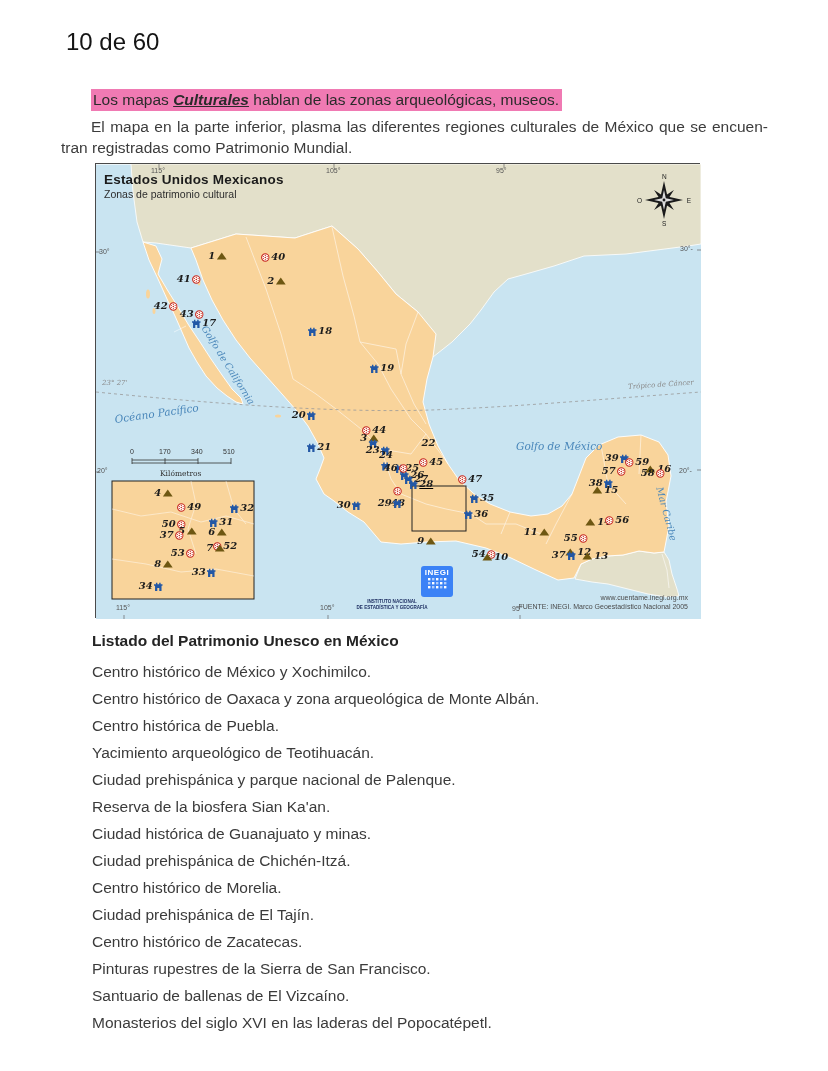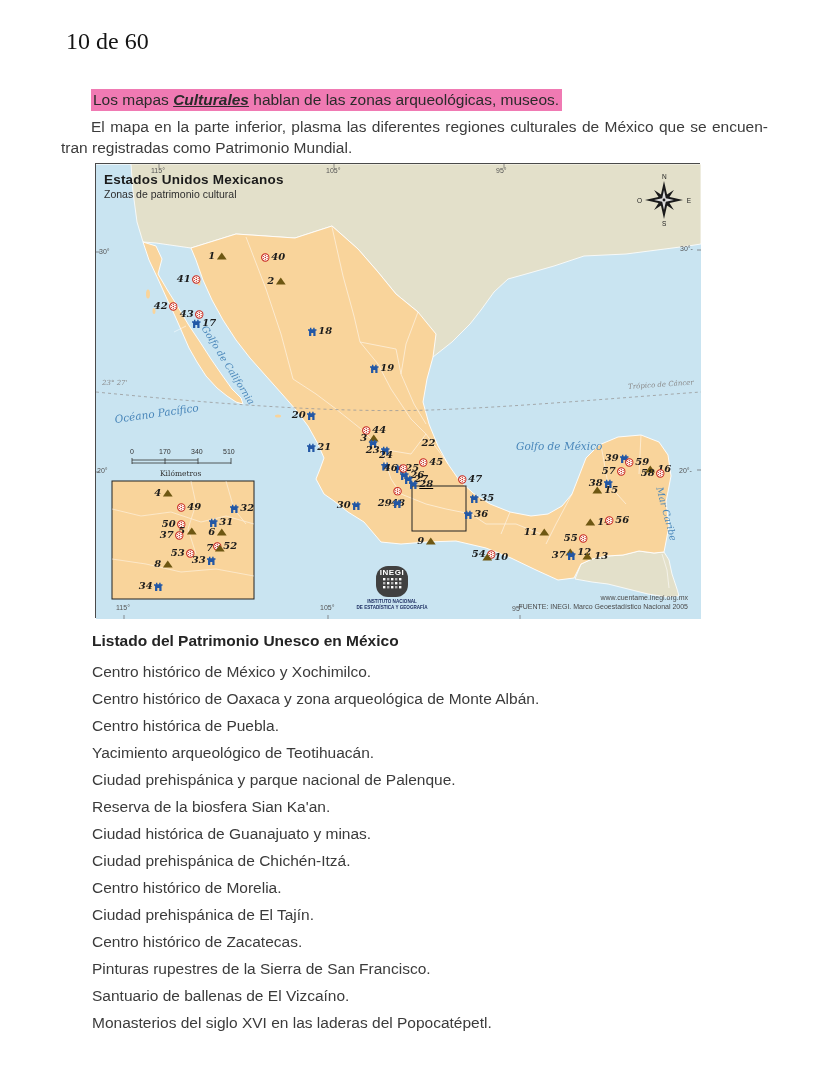--- a/index.html
+++ b/index.html
@@ -1,20 +1,20 @@
 <!DOCTYPE html>
 <html><head>
 <meta charset="utf-8">
 <style>
   * { margin:0; padding:0; box-sizing:border-box; }
   html,body { width:828px; height:1071px; background:#ffffff; overflow:hidden;
     font-family:"Liberation Sans", sans-serif; position:relative; }
 
   .page-number { position:absolute; left:66px; top:28px;
-    font-family:Liberation Serif, serif; font-size:24px; color:#141414; }
+    font-family:Liberation Sans, sans-serif; font-size:24px; color:#141414; }
 
   .intro { position:absolute; left:61px; top:89px; width:707px;
     font-size:15.5px; color:#3c3c3c; line-height:21px; }
   .hl-line { text-indent:30px; margin-bottom:6px; }
   .hl-line mark { background:#f07ab3; color:#2b2b2b; padding:2px 3px 3px 2px; }
   .emph { font-weight:bold; font-style:italic; text-decoration:underline; }
   .p-line1 { text-indent:30px; text-align:justify; text-align-last:justify; }
   .p-line2 { text-align:left; }
 
   
@@ -42,22 +42,22 @@
   .scalecap { font-family:"DejaVu Serif", serif; font-size:7.5px; color:#333; }
 
   .compass { position:absolute; left:545px; top:13px; width:46px; height:46px; }
   .compass .pt { position:absolute; font-size:6.5px; color:#222; }
   .compass .pt-n { left:21px; top:-4px; }
   .compass .pt-s { left:21px; bottom:-4px; }
   .compass .pt-e { right:-4px; top:20px; }
   .compass .pt-o { left:-4px; top:20px; }
 
   .inegi-logo { position:absolute; left:280px; top:402px; width:32px; }
-  .logo-box { width:32px; height:31px; background:#404040; border-radius:12px;
-    display:flex; flex-direction:column; align-items:center; padding-top:2px; }
+  .logo-box { width:32px; height:31px; background:#3b82f6; border-radius:3px;
+    display:flex; flex-direction:column; align-items:center; padding-top:2px;margin-left:45px; }
   .logo-word { color:#fff; font-weight:bold; font-size:8px; letter-spacing:.5px; }
   .logo-cap { width:76px; margin-left:-22px; margin-top:2px; text-align:center;
     font-size:4.6px; line-height:5.6px; font-weight:bold; color:#1e2f63; }
 
   .src-block { position:absolute; left:378px; top:429px; width:214px; text-align:right;
     font-size:7px; line-height:9px; color:#4a4a4a; }
 
   
   .listing { position:absolute; left:92px; top:632px; width:640px; }
   .listing h2 { font-size:15.5px; font-weight:bold; color:#242424; margin-bottom:13px; }
@@ -819,21 +819,21 @@
               <circle cx="5" cy="2.7" r="0.65"></circle>
               <circle cx="7.1" cy="3.9" r="0.65"></circle>
               <circle cx="7.1" cy="6.1" r="0.65"></circle>
               <circle cx="5" cy="7.3" r="0.65"></circle>
               <circle cx="2.9" cy="6.1" r="0.65"></circle>
               <circle cx="2.9" cy="3.9" r="0.65"></circle>
             </g>
           </svg>
         </span>
       </span>
-      <span class="marker" style="left: 108px; top: 396px;">
+      <span class="marker" style="left: 108px; top: 408px;">
         <span class="mnum">33</span>
         <span class="micon">
           <svg width="9" height="9" viewBox="0 0 10 10">
             <path d="M1.4,10 L1.4,4.2 L0.2,4.2 L0.2,2.4 L2.4,2.4 L2.4,0.8 L4,0.8 L4,2.4 L6,2.4 L6,0.8 L7.6,0.8 L7.6,2.4 L9.8,2.4 L9.8,4.2 L8.6,4.2 L8.6,10 L6.1,10 L6.1,6.6 L3.9,6.6 L3.9,10 Z" fill="#2257a5"></path>
           </svg>
         </span>
       </span>
       <span class="marker" style="left: 68px; top: 400px;">
         <span class="mnum">8</span>
         <span class="micon">

